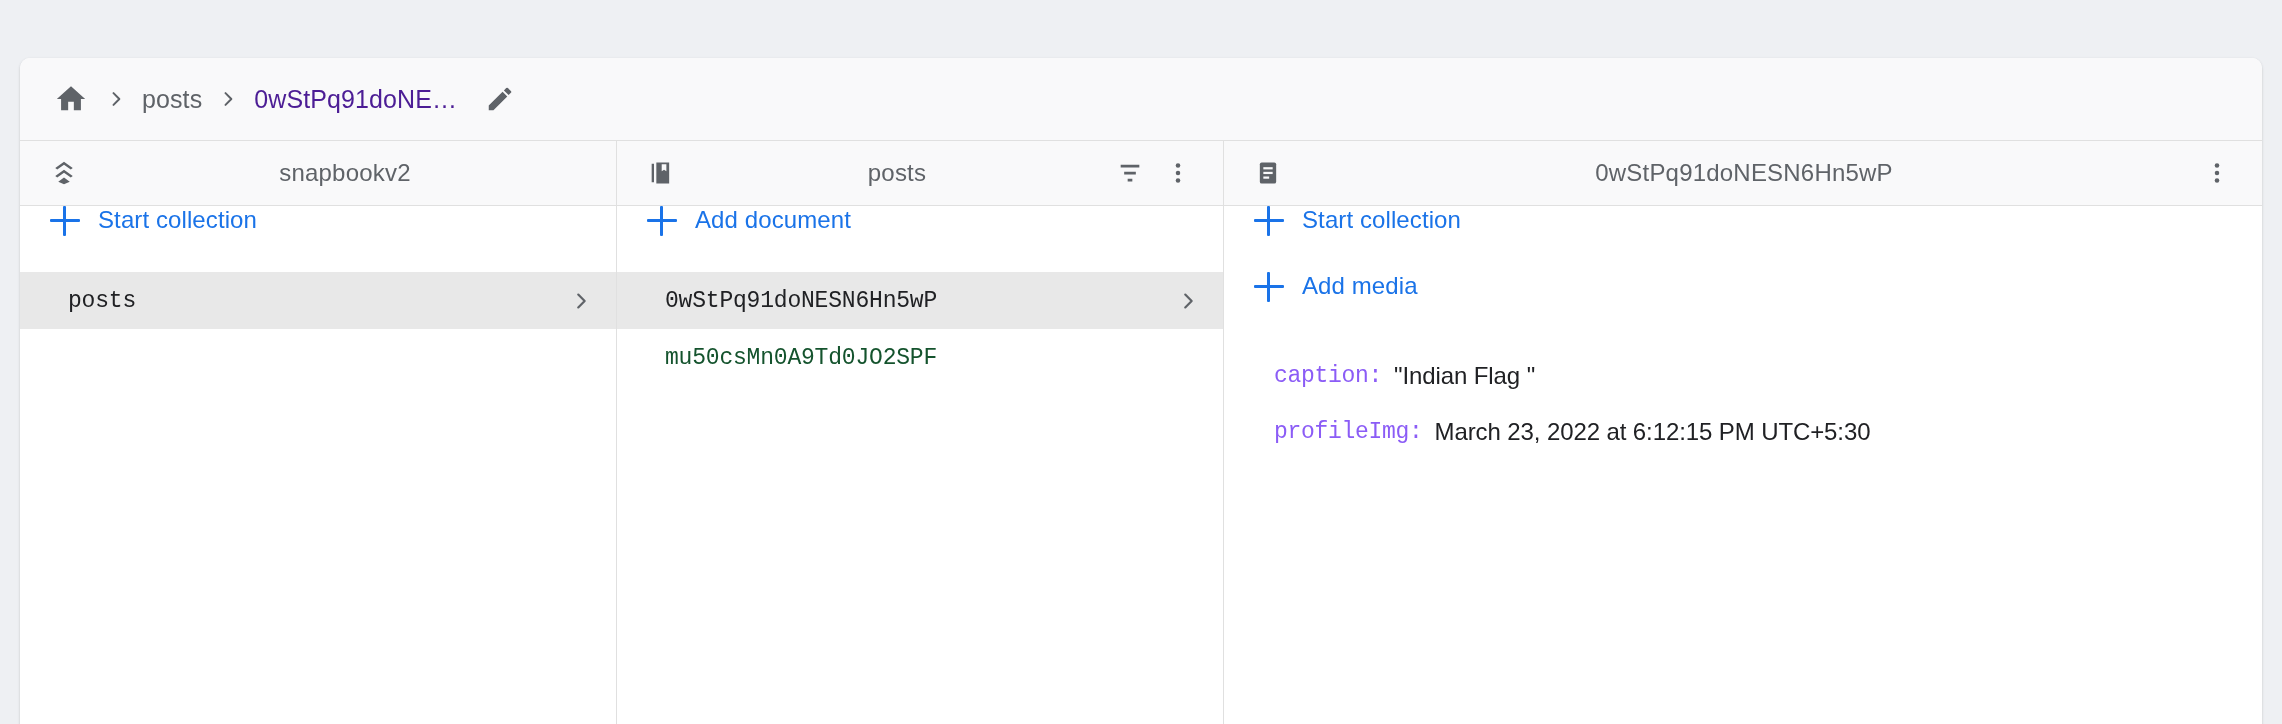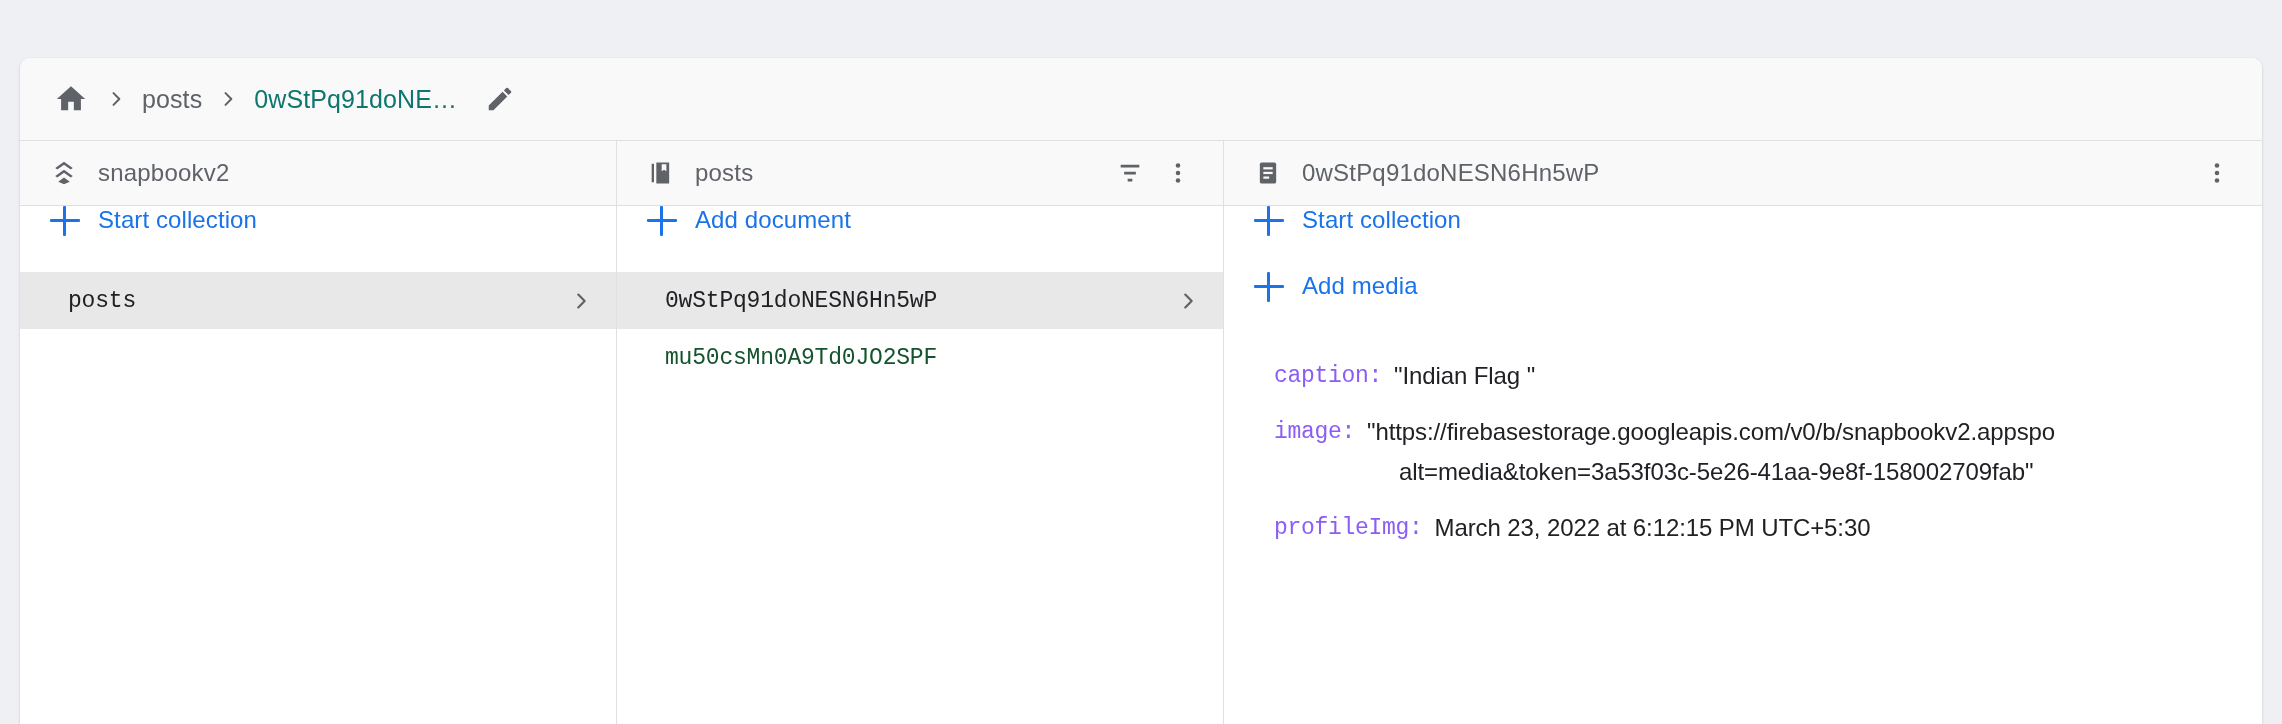--- a/index.html
+++ b/index.html
@@ -63,21 +63,21 @@
   .bc-sep svg { display: block; }
   .bc-link {
     font-size: 25px;
     color: #5f6368;
     letter-spacing: 0.1px;
     cursor: pointer;
     white-space: nowrap;
   }
   .bc-current {
     font-size: 25px;
-    color: #0f766e;
+    color: #4c1d95;
     letter-spacing: 0.1px;
     white-space: nowrap;
   }
   .bc-edit {
     margin-left: 26px;
     width: 34px;
     height: 34px;
     display: flex;
     align-items: center;
     justify-content: center;
@@ -105,20 +105,21 @@
 
   .panel-head {
     height: 65px;
     min-height: 65px;
     background: #f9f9fa;
     border-bottom: 1px solid #e0e0e0;
     display: flex;
     align-items: center;
     padding: 0 24px 0 28px;
     box-sizing: border-box;
+    text-align: center;
   }
   .panel-head-icon {
     width: 32px;
     height: 32px;
     margin-right: 18px;
     display: flex;
     align-items: center;
     justify-content: center;
     flex: 0 0 auto;
   }
@@ -401,27 +402,20 @@
 
         <div class="fields">
 
           <div class="field-row">
             <span class="field-key">caption:</span>
             <span class="field-val">
               <span class="val-line">"Indian Flag "</span>
             </span>
           </div>
 
-          <div class="field-row">
-            <span class="field-key">image:</span>
-            <span class="field-val">
-              <span class="val-line">"https://firebasestorage.googleapis.com/v0/b/snapbookv2.appspo</span>
-              <span class="val-line indent">alt=media&amp;token=3a53f03c-5e26-41aa-9e8f-158002709fab"</span>
-            </span>
-          </div>
 
 
           <div class="field-row">
             <span class="field-key">profileImg:</span>
             <span class="field-val">
               <span class="val-line">March 23, 2022 at 6:12:15 PM UTC+5:30</span>
             </span>
           </div>
 
         </div>

